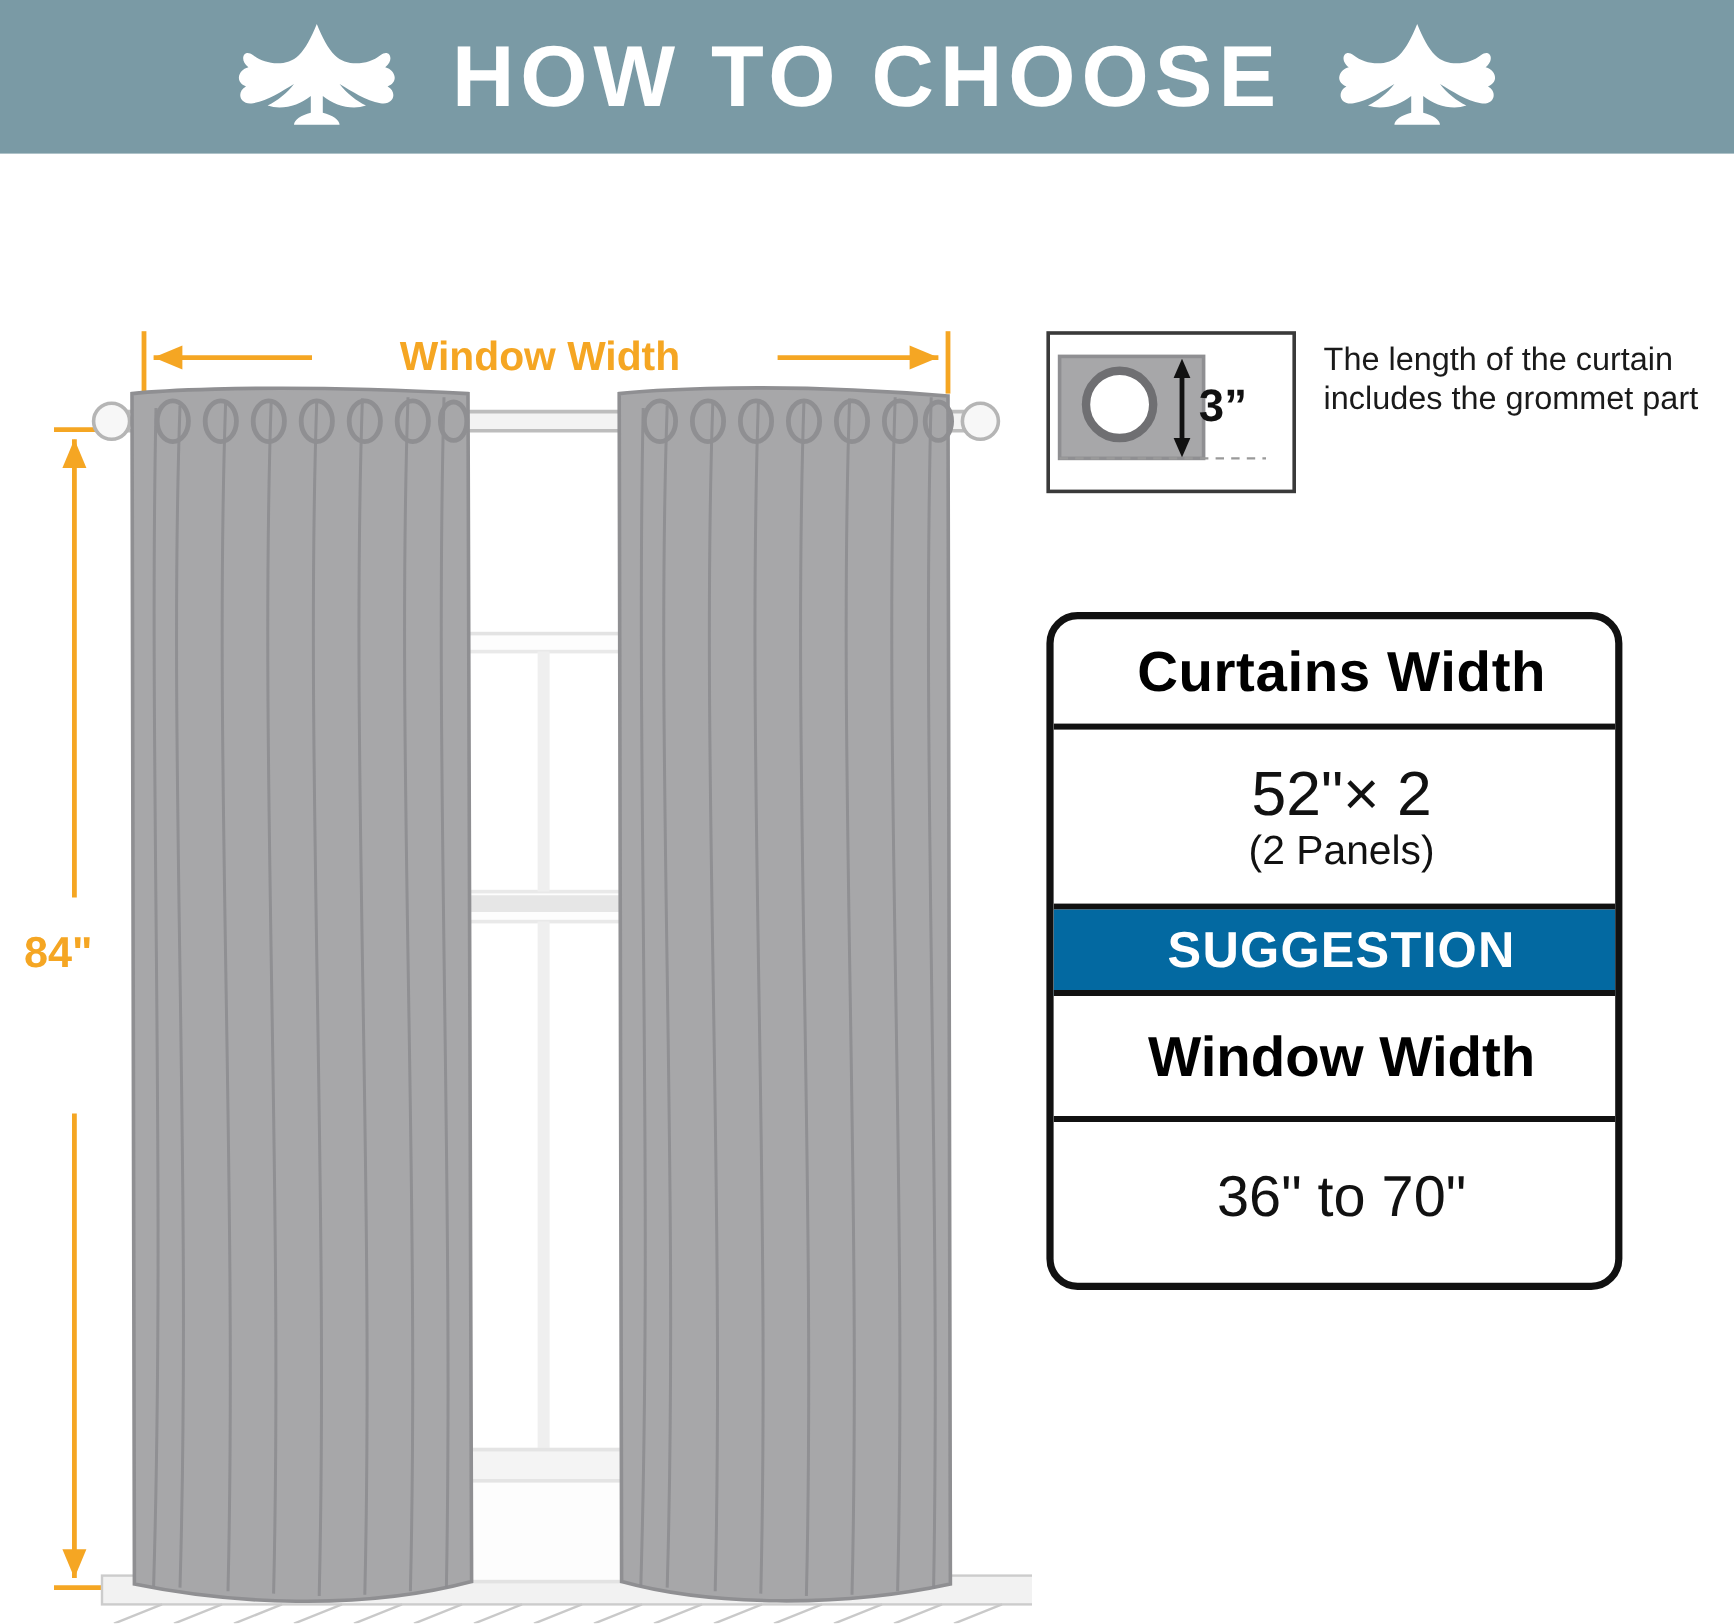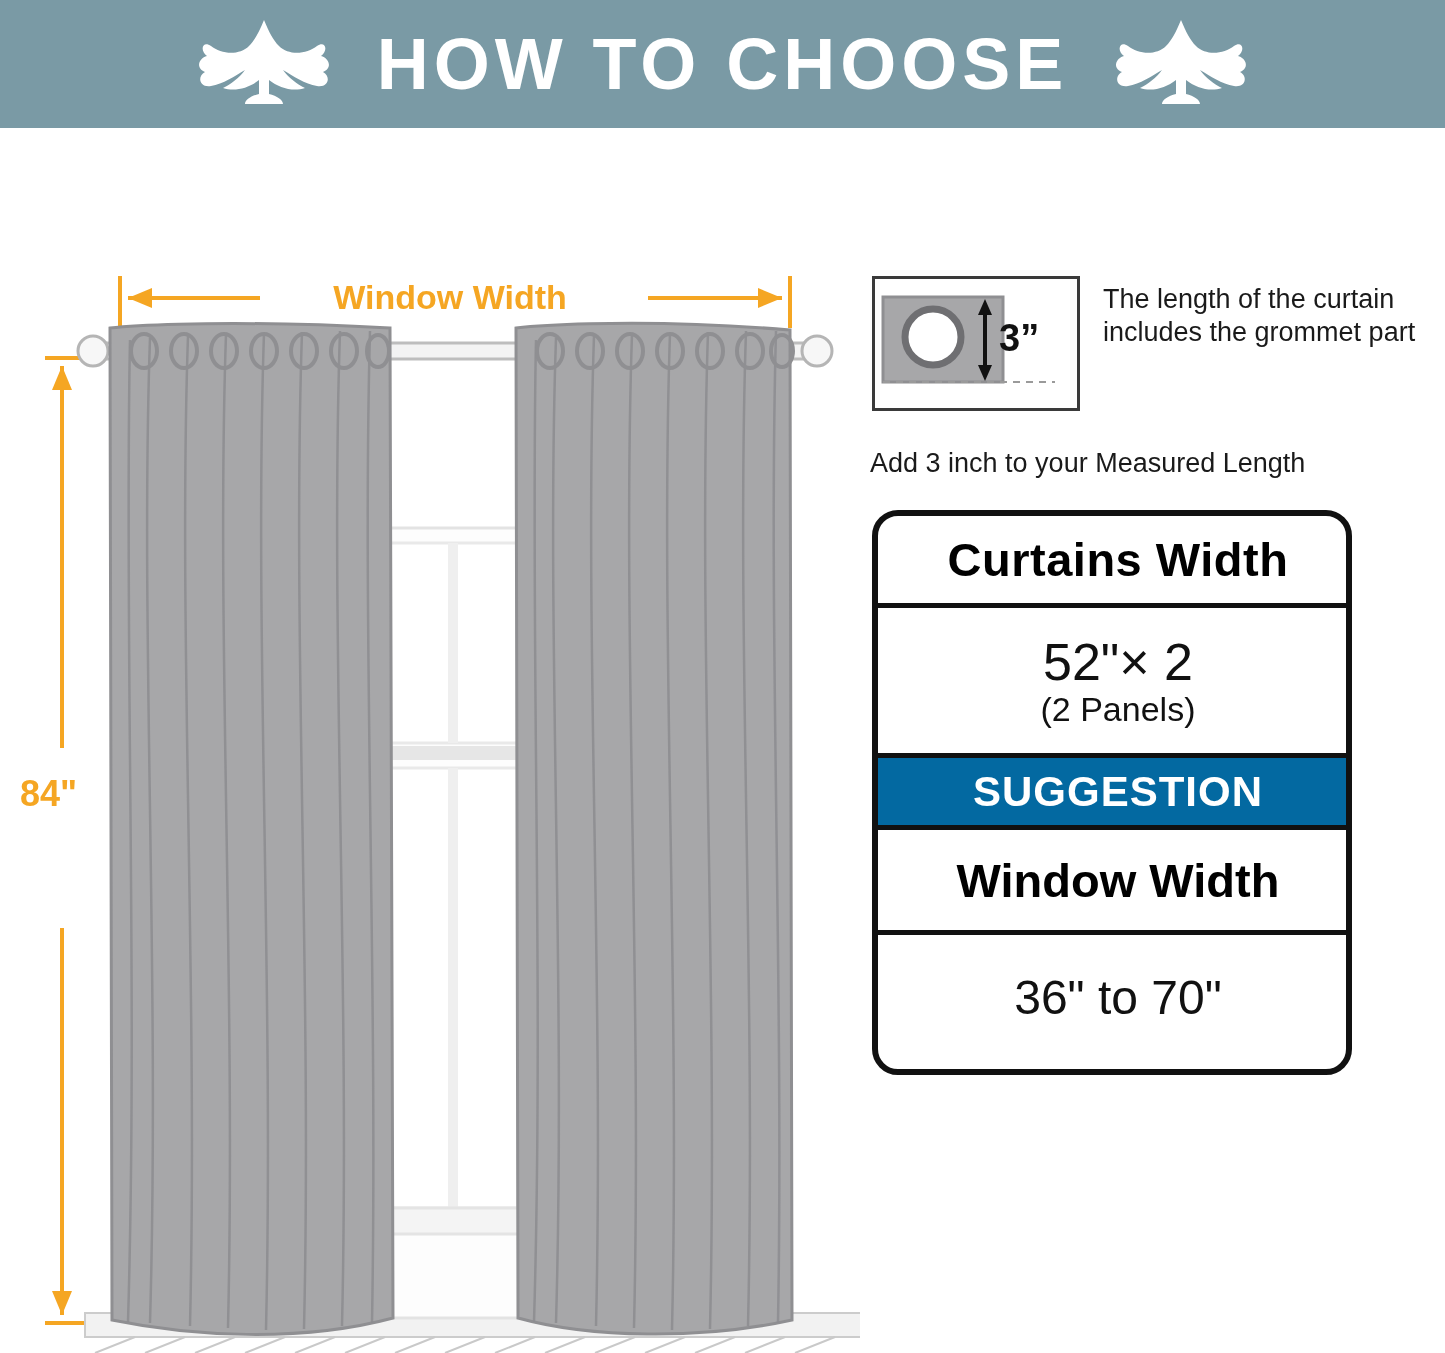--- a/index.html
+++ b/index.html
@@ -334,21 +334,20 @@
         <g stroke="#111" stroke-width="4" fill="none">
           <line x1="110" y1="26" x2="110" y2="96"></line>
         </g>
         <polygon points="110,20 103,36 117,36" fill="#111"></polygon>
         <polygon points="110,102 103,86 117,86" fill="#111"></polygon>
         <text x="124" y="72" font-family="Liberation Sans, sans-serif" font-size="38" font-weight="bold" fill="#111">3”</text>
       </svg>
     </div>
 
     <div class="grommet-note">The length of the curtain includes the grommet part</div>
-    <div class="add3">Add 3 inch to your Measured Length</div>
 
     <div class="card">
       <div class="card-row card-title">Curtains Width</div>
       <div class="card-row card-value">
         <div class="big">52"× 2</div>
         <div class="small">(2 Panels)</div>
       </div>
       <div class="card-row suggestion">SUGGESTION</div>
       <div class="card-row card-sub">Window Width</div>
       <div class="card-row card-range">36" to 70"</div>

